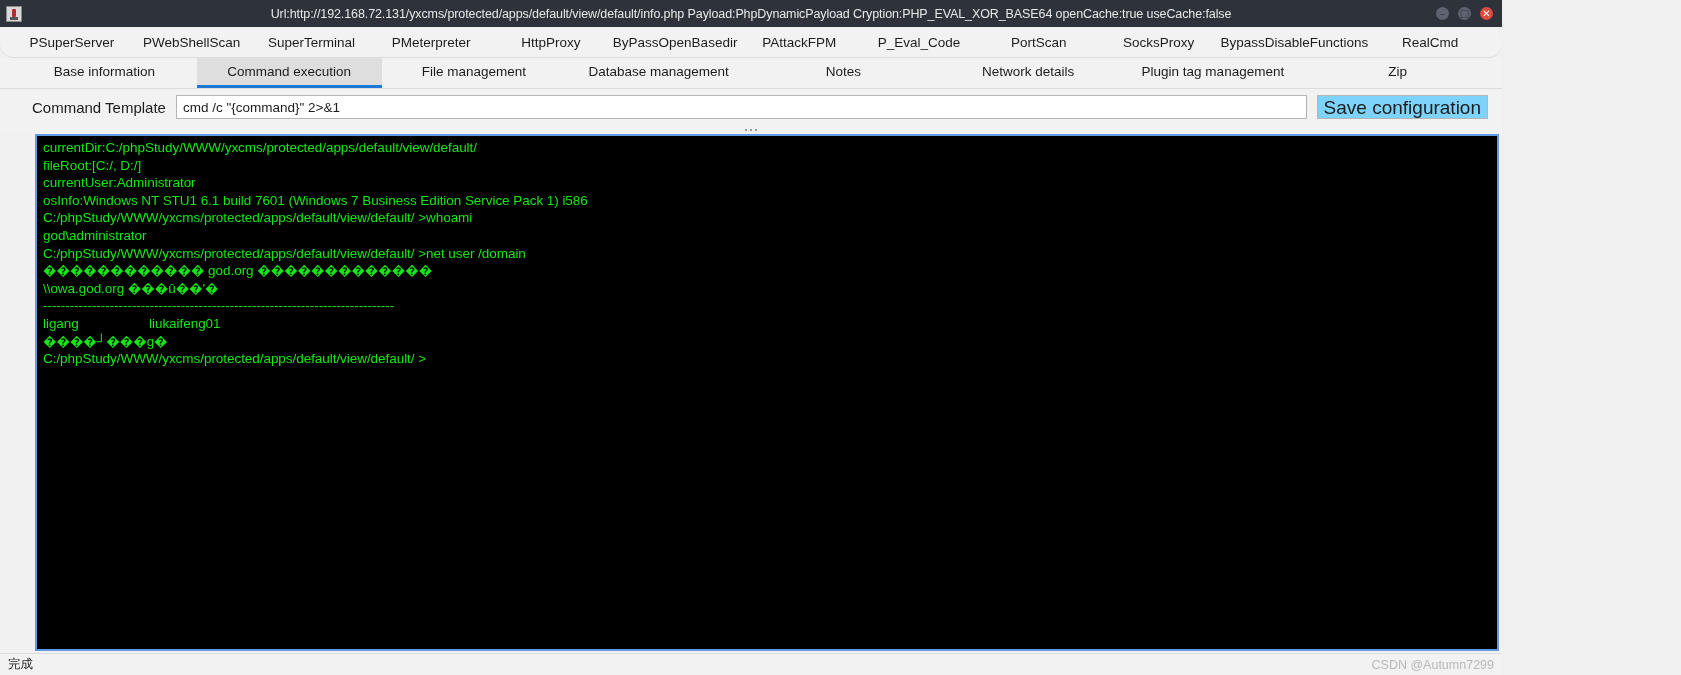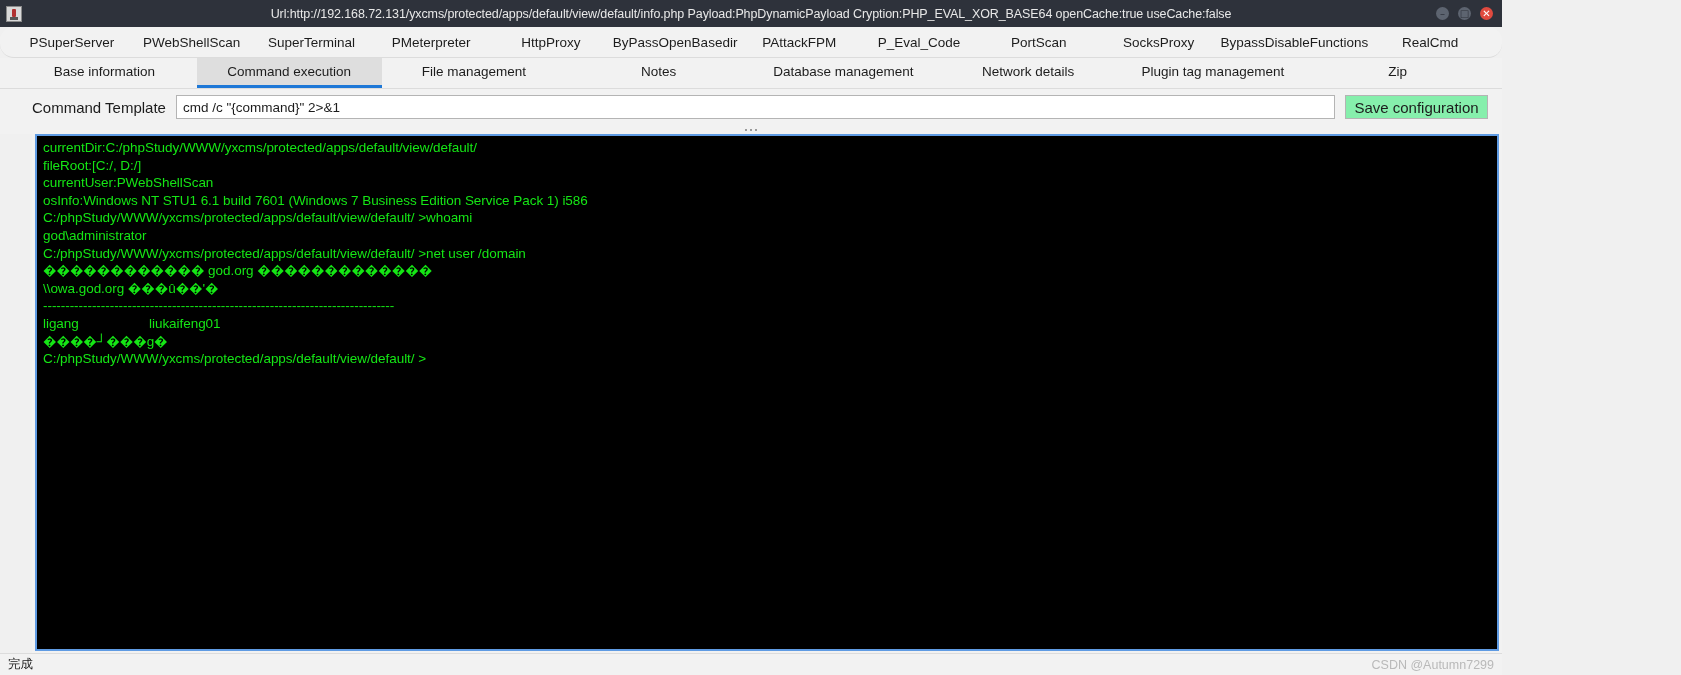--- a/index.html
+++ b/index.html
@@ -146,24 +146,24 @@
     font-family: "Liberation Sans", sans-serif;
     font-size: 13.5px;
     color: #1c1c1c;
     padding: 0 6px;
     outline: none;
   }
   .save-btn {
     flex: 0 0 auto;
     height: 24px;
     min-width: 143px;
-    background: #86efac;
+    background: #7dd3fc;
     border: 1px solid #b4b4b4;
     font-family: "Liberation Sans", sans-serif;
-    font-size: 15px;
+    font-size: 19px;
     color: #1c1c1c;
     cursor: default;
   }
 
   
   .splitter {
     height: 9px;
     flex: 0 0 9px;
     background: #f2f2f2;
     display: flex; align-items: center; justify-content: center;
@@ -256,22 +256,22 @@
     <div class="menu-item">PortScan</div>
     <div class="menu-item">SocksProxy</div>
     <div class="menu-item">BypassDisableFunctions</div>
     <div class="menu-item">RealCmd</div>
   </div>
 
   <div class="tabbar">
     <div class="tab">Base information</div>
     <div class="tab active">Command execution</div>
     <div class="tab">File management</div>
+    <div class="tab">Database management</div>
     <div class="tab">Notes</div>
-    <div class="tab">Database management</div>
     <div class="tab">Network details</div>
     <div class="tab">Plugin tag management</div>
     <div class="tab">Zip</div>
   </div>
 
   <div class="cmd-row">
     <div class="cmd-label">Command Template</div>
     <input class="cmd-input" type="text" value="cmd /c &quot;{command}&quot; 2&gt;&amp;1" style="">
     <button class="save-btn">Save configuration</button>
   </div>
@@ -281,21 +281,21 @@
       <i></i>
         <i></i>
         <i></i>
     </span>
   </div>
 
   <div class="terminal-wrap">
     <div class="terminal">
       <div class="term-line">currentDir:C:/phpStudy/WWW/yxcms/protected/apps/default/view/default/</div>
       <div class="term-line">fileRoot:[C:/, D:/]</div>
-      <div class="term-line">currentUser:PWebShellScan</div>
+      <div class="term-line">currentUser:Administrator</div>
       <div class="term-line">osInfo:Windows NT STU1 6.1 build 7601 (Windows 7 Business Edition Service Pack 1) i586</div>
       <div class="term-line blank"></div>
       <div class="term-line">C:/phpStudy/WWW/yxcms/protected/apps/default/view/default/ &gt;whoami</div>
       <div class="term-line blank"></div>
       <div class="term-line">god\administrator</div>
       <div class="term-line">C:/phpStudy/WWW/yxcms/protected/apps/default/view/default/ &gt;net user /domain</div>
       <div class="term-line blank"></div>
       <div class="term-line">������������ god.org �������������</div>
       <div class="term-line blank"></div>
       <div class="term-line blank"></div>

